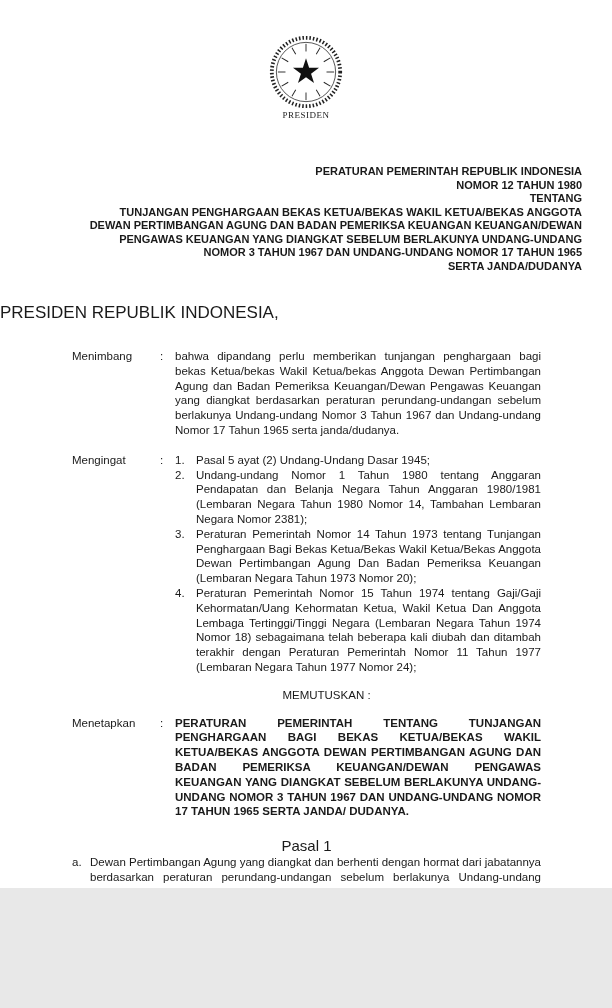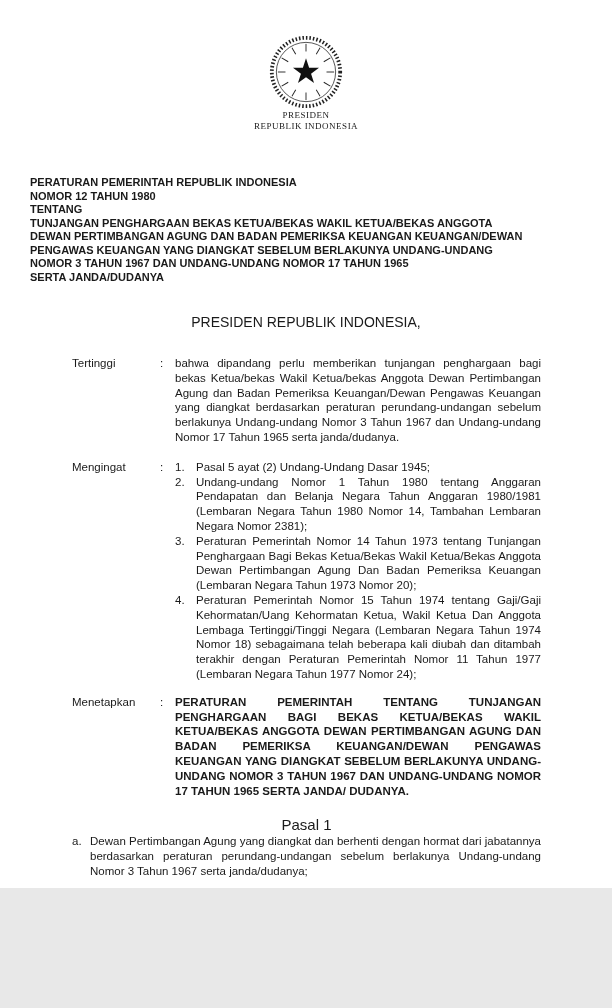--- a/index.html
+++ b/index.html
@@ -4,22 +4,22 @@
 <style>
   html,body{margin:0;padding:0;background:#e8e8e8;}
   .page{
     width:612px;height:888px;margin:0 auto;background:#ffffff;
     font-family:"Liberation Sans",sans-serif;color:#1a1a1a;
     position:relative;overflow:hidden;box-sizing:border-box;
   }
   .letterhead{padding-top:34px;text-align:center;}
   .emblem{width:76px;height:76px;display:block;margin:0 auto;}
   .lh-text{font-family:"Liberation Serif",serif;font-size:9px;line-height:11px;letter-spacing:.5px;}
-  .title-block{margin-top:44px;text-align:left;font-weight:bold;font-size:11px;line-height:13.5px;padding:0 30px;}
-  .salutation{margin-top:30px;text-align:center;font-size:14px;}
+  .title-block{margin-top:44px;text-align:right;font-weight:bold;font-size:11px;line-height:13.5px;padding:0 30px;}
+  .salutation{margin-top:30px;text-align:left;font-size:17px;}
   .content{padding:0 71px 0 72px;font-size:11.5px;line-height:14.8px;}
   .clause{display:grid;grid-template-columns:88px 15px 1fr;align-items:start;}
   .clause .label{white-space:nowrap;}
   .clause .body{text-align:justify;}
   .menimbang{margin-top:26px;}
   .mengingat{margin-top:15px;}
   .num-item{display:grid;grid-template-columns:21px 1fr;}
   .num-item .txt{text-align:justify;}
   .memutuskan{margin-top:13px;text-align:center;font-size:11.5px;padding-left:40px;}
   .menetapkan{margin-top:13px;}
@@ -48,40 +48,39 @@
         <line x1="50" y1="13" x2="50" y2="23" transform="rotate(180 50 50)"></line>
         <line x1="50" y1="13" x2="50" y2="23" transform="rotate(210 50 50)"></line>
         <line x1="50" y1="13" x2="50" y2="23" transform="rotate(240 50 50)"></line>
         <line x1="50" y1="13" x2="50" y2="23" transform="rotate(270 50 50)"></line>
         <line x1="50" y1="13" x2="50" y2="23" transform="rotate(300 50 50)"></line>
         <line x1="50" y1="13" x2="50" y2="23" transform="rotate(330 50 50)"></line>
       </g>
       <polygon fill="#111" points="50,32 54.11,44.34 67.12,44.44 56.66,52.16 60.58,64.56 50,57 39.42,64.56 43.34,52.16 32.88,44.44 45.89,44.34"></polygon>
     </svg>
     <div class="lh-text">PRESIDEN</div>
-    <div class="lh-text">REPUBLIK INDONESIA</div>
   </header>
 
   <section class="title-block">
     <div>PERATURAN PEMERINTAH REPUBLIK INDONESIA</div>
     <div>NOMOR 12 TAHUN 1980</div>
     <div>TENTANG</div>
     <div>TUNJANGAN PENGHARGAAN BEKAS KETUA/BEKAS WAKIL KETUA/BEKAS ANGGOTA</div>
     <div>DEWAN PERTIMBANGAN AGUNG DAN BADAN PEMERIKSA KEUANGAN KEUANGAN/DEWAN</div>
     <div>PENGAWAS KEUANGAN YANG DIANGKAT SEBELUM BERLAKUNYA UNDANG-UNDANG</div>
     <div>NOMOR 3 TAHUN 1967 DAN UNDANG-UNDANG NOMOR 17 TAHUN 1965</div>
     <div>SERTA JANDA/DUDANYA</div>
   </section>
 
   <div class="salutation">PRESIDEN REPUBLIK INDONESIA,</div>
 
   <main class="content">
 
     <div class="clause menimbang">
-      <div class="label">Tertinggi</div>
+      <div class="label">Menimbang</div>
       <div>:</div>
       <div class="body">bahwa dipandang perlu memberikan tunjangan penghargaan bagi bekas Ketua/bekas Wakil Ketua/bekas Anggota Dewan Pertimbangan Agung dan Badan Pemeriksa Keuangan/Dewan Pengawas Keuangan yang diangkat berdasarkan peraturan perundang-undangan sebelum berlakunya Undang-undang  Nomor 3 Tahun 1967 dan Undang-undang  Nomor 17 Tahun 1965 serta janda/dudanya.</div>
     </div>
 
     <div class="clause mengingat">
       <div class="label">Mengingat</div>
       <div>:</div>
       <div>
         <div class="num-item">
           <div>1.</div>
@@ -95,20 +94,21 @@
           <div>3.</div>
           <div class="txt">Peraturan Pemerintah  Nomor 14 Tahun 1973 tentang Tunjangan Penghargaan Bagi Bekas Ketua/Bekas Wakil Ketua/Bekas Anggota Dewan Pertimbangan Agung Dan Badan Pemeriksa Keuangan (Lembaran Negara Tahun 1973 Nomor 20);</div>
         </div>
         <div class="num-item">
           <div>4.</div>
           <div class="txt">Peraturan Pemerintah  Nomor 15 Tahun 1974 tentang Gaji/Gaji Kehormatan/Uang Kehormatan Ketua, Wakil Ketua Dan Anggota Lembaga Tertinggi/Tinggi Negara (Lembaran Negara Tahun 1974 Nomor 18) sebagaimana telah beberapa kali diubah dan ditambah terakhir dengan Peraturan Pemerintah  Nomor 11 Tahun 1977 (Lembaran Negara Tahun 1977 Nomor 24);</div>
         </div>
       </div>
     </div>
 
+    <div class="memutuskan">MEMUTUSKAN :</div>
 
     <div class="clause menetapkan">
       <div class="label">Menetapkan</div>
       <div>:</div>
       <div class="body">PERATURAN PEMERINTAH TENTANG TUNJANGAN PENGHARGAAN BAGI BEKAS KETUA/BEKAS WAKIL KETUA/BEKAS ANGGOTA DEWAN PERTIMBANGAN AGUNG DAN BADAN PEMERIKSA KEUANGAN/DEWAN PENGAWAS KEUANGAN YANG DIANGKAT SEBELUM BERLAKUNYA UNDANG-UNDANG NOMOR 3 TAHUN 1967 DAN UNDANG-UNDANG NOMOR 17 TAHUN 1965 SERTA JANDA/ DUDANYA.</div>
     </div>
 
     <div class="pasal-heading">Pasal 1</div>
 
 

